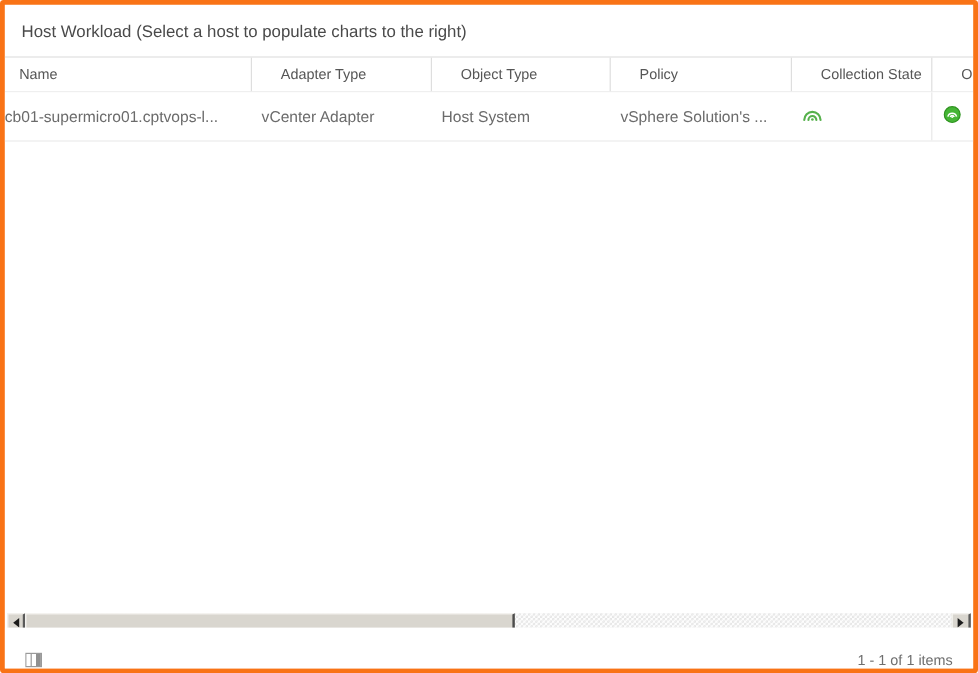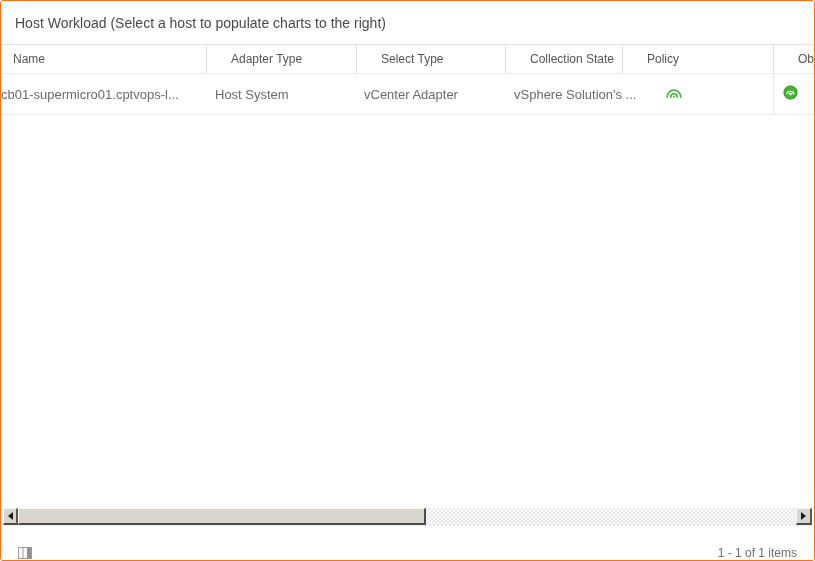--- a/index.html
+++ b/index.html
@@ -3,21 +3,21 @@
 <meta charset="utf-8">
 <style>
   html,body{margin:0;padding:0;background:#fff;}
   body{
     width:815px;height:561px;overflow:hidden;position:relative;
     font-family:"Liberation Sans","DejaVu Sans",sans-serif;
     -webkit-font-smoothing:antialiased;
   }
   .panel{
     position:absolute;inset:0;
-    border:1px solid #f97316;border-radius:3px;
+    border:4px solid #f97316;border-radius:3px;
     background:#fff;box-sizing:border-box;overflow:hidden;
   }
   .title-bar{
     height:44px;line-height:44px;
     padding:0 14px;
     font-size:14px;color:#4a4a4a;
     border-bottom:1px solid #e0e0e0;
     white-space:nowrap;overflow:hidden;
     box-sizing:border-box;
   }
@@ -114,37 +114,37 @@
   <div class="title-bar">Host Workload (Select a host to populate charts to the right)</div>
 
   <div class="grid-header">
     <div class="cell c-name">
       <span>Name</span>
     </div>
     <div class="cell c-adapter">
       <span>Adapter Type</span>
     </div>
     <div class="cell c-object">
-      <span>Select Type</span>
+      <span>Object Type</span>
+    </div>
+    <div class="cell c-policy">
+      <span>Policy</span>
     </div>
     <div class="cell c-state">
       <span>Collection State</span>
-    </div>
-    <div class="cell c-policy">
-      <span>Policy</span>
     </div>
     <div class="cell c-status">
       <span>Object</span>
     </div>
   </div>
 
   <div class="grid-row">
     <div class="cell c-name">cb01-supermicro01.cptvops-l...</div>
+    <div class="cell c-adapter">vCenter Adapter</div>
     <div class="cell c-object">Host System</div>
-    <div class="cell c-adapter">vCenter Adapter</div>
     <div class="cell c-policy">vSphere Solution's ...</div>
     <div class="cell c-state">
       <span class="iconwrap">
         <svg width="18" height="13" viewBox="0 0 18 13">
           <path d="M2.2 11 A6.8 6.8 0 0 1 15.8 11" fill="none" stroke="#56b14c" stroke-width="1.8" stroke-linecap="round"></path>
           <path d="M5.7 11 A3.3 3.3 0 0 1 12.3 11" fill="none" stroke="#56b14c" stroke-width="1.8" stroke-linecap="round"></path>
           <circle cx="9" cy="10.6" r="1.1" fill="#56b14c"></circle>
         </svg>
       </span>
     </div>

